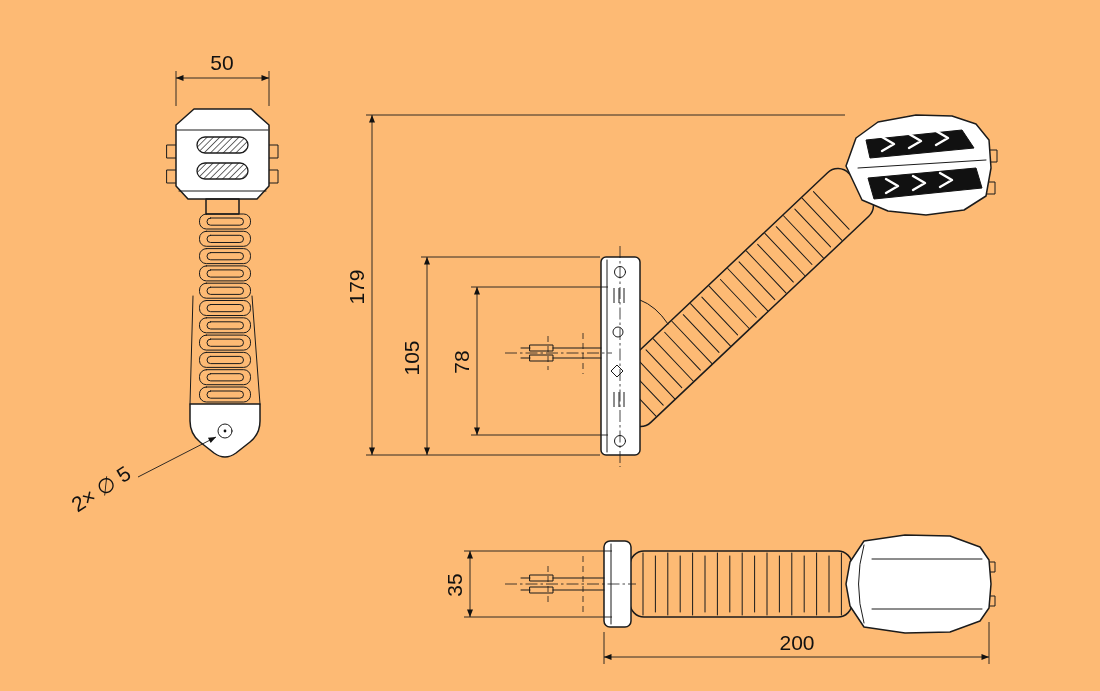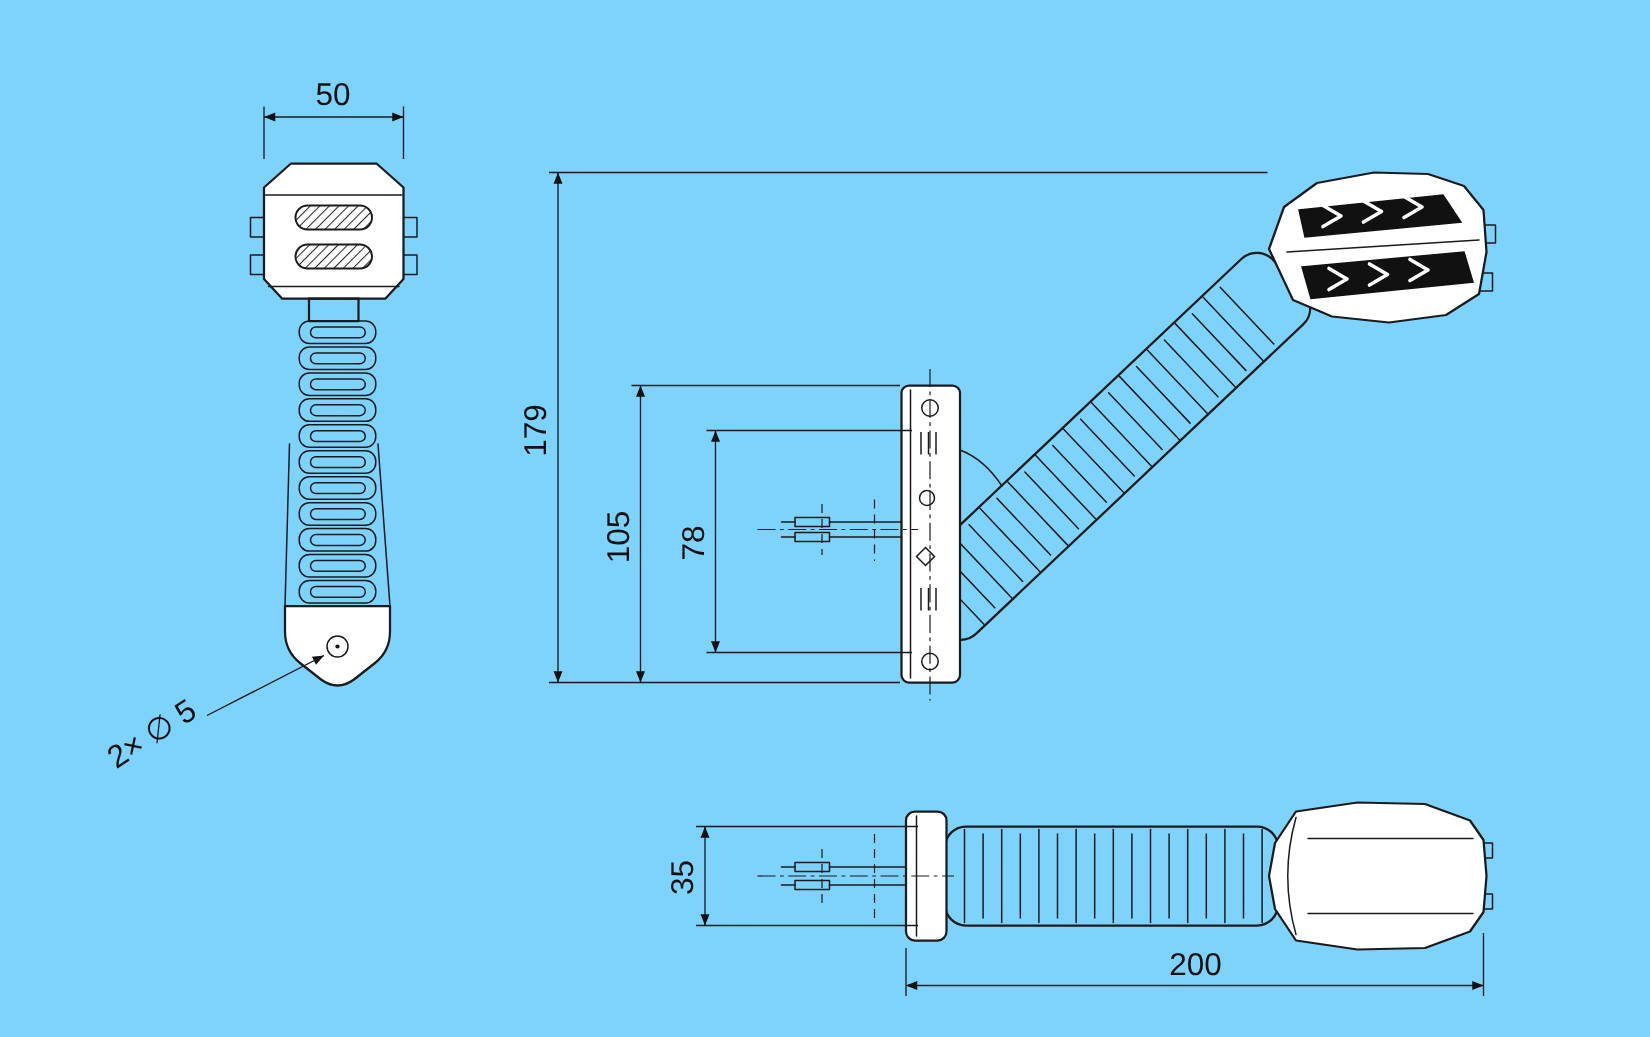--- a/index.html
+++ b/index.html
@@ -1,16 +1,16 @@
 <!DOCTYPE html>
 <html><head>
 <meta charset="utf-8">
 <style>
   html,body{margin:0;padding:0;background:#fff;}
-  .canvas{width:1100px;height:691px;background:#7dd3fc;position:relative;overflow:hidden;
+  .canvas{width:1100px;height:691px;background:#fdba74;position:relative;overflow:hidden;
           font-family:"Liberation Sans", sans-serif;}
   svg{display:block;}
   .part{fill:none;stroke:#1b1b1b;stroke-width:1.5;stroke-linejoin:round;stroke-linecap:round;}
   .thin{stroke-width:1;}
   .fillwhite{fill:#ffffff;stroke:#1b1b1b;stroke-width:1.5;stroke-linejoin:round;}
   .dim{stroke:#1b1b1b;stroke-width:0.9;fill:none;}
   .ext{stroke:#1b1b1b;stroke-width:0.9;}
   .cl{stroke:#1b1b1b;stroke-width:0.8;fill:none;stroke-dasharray:12 3 2.5 3;}
   .dash{stroke:#1b1b1b;stroke-width:0.8;fill:none;stroke-dasharray:6 4;}
   .blackfill{fill:#111;stroke:#111;stroke-width:1;}

